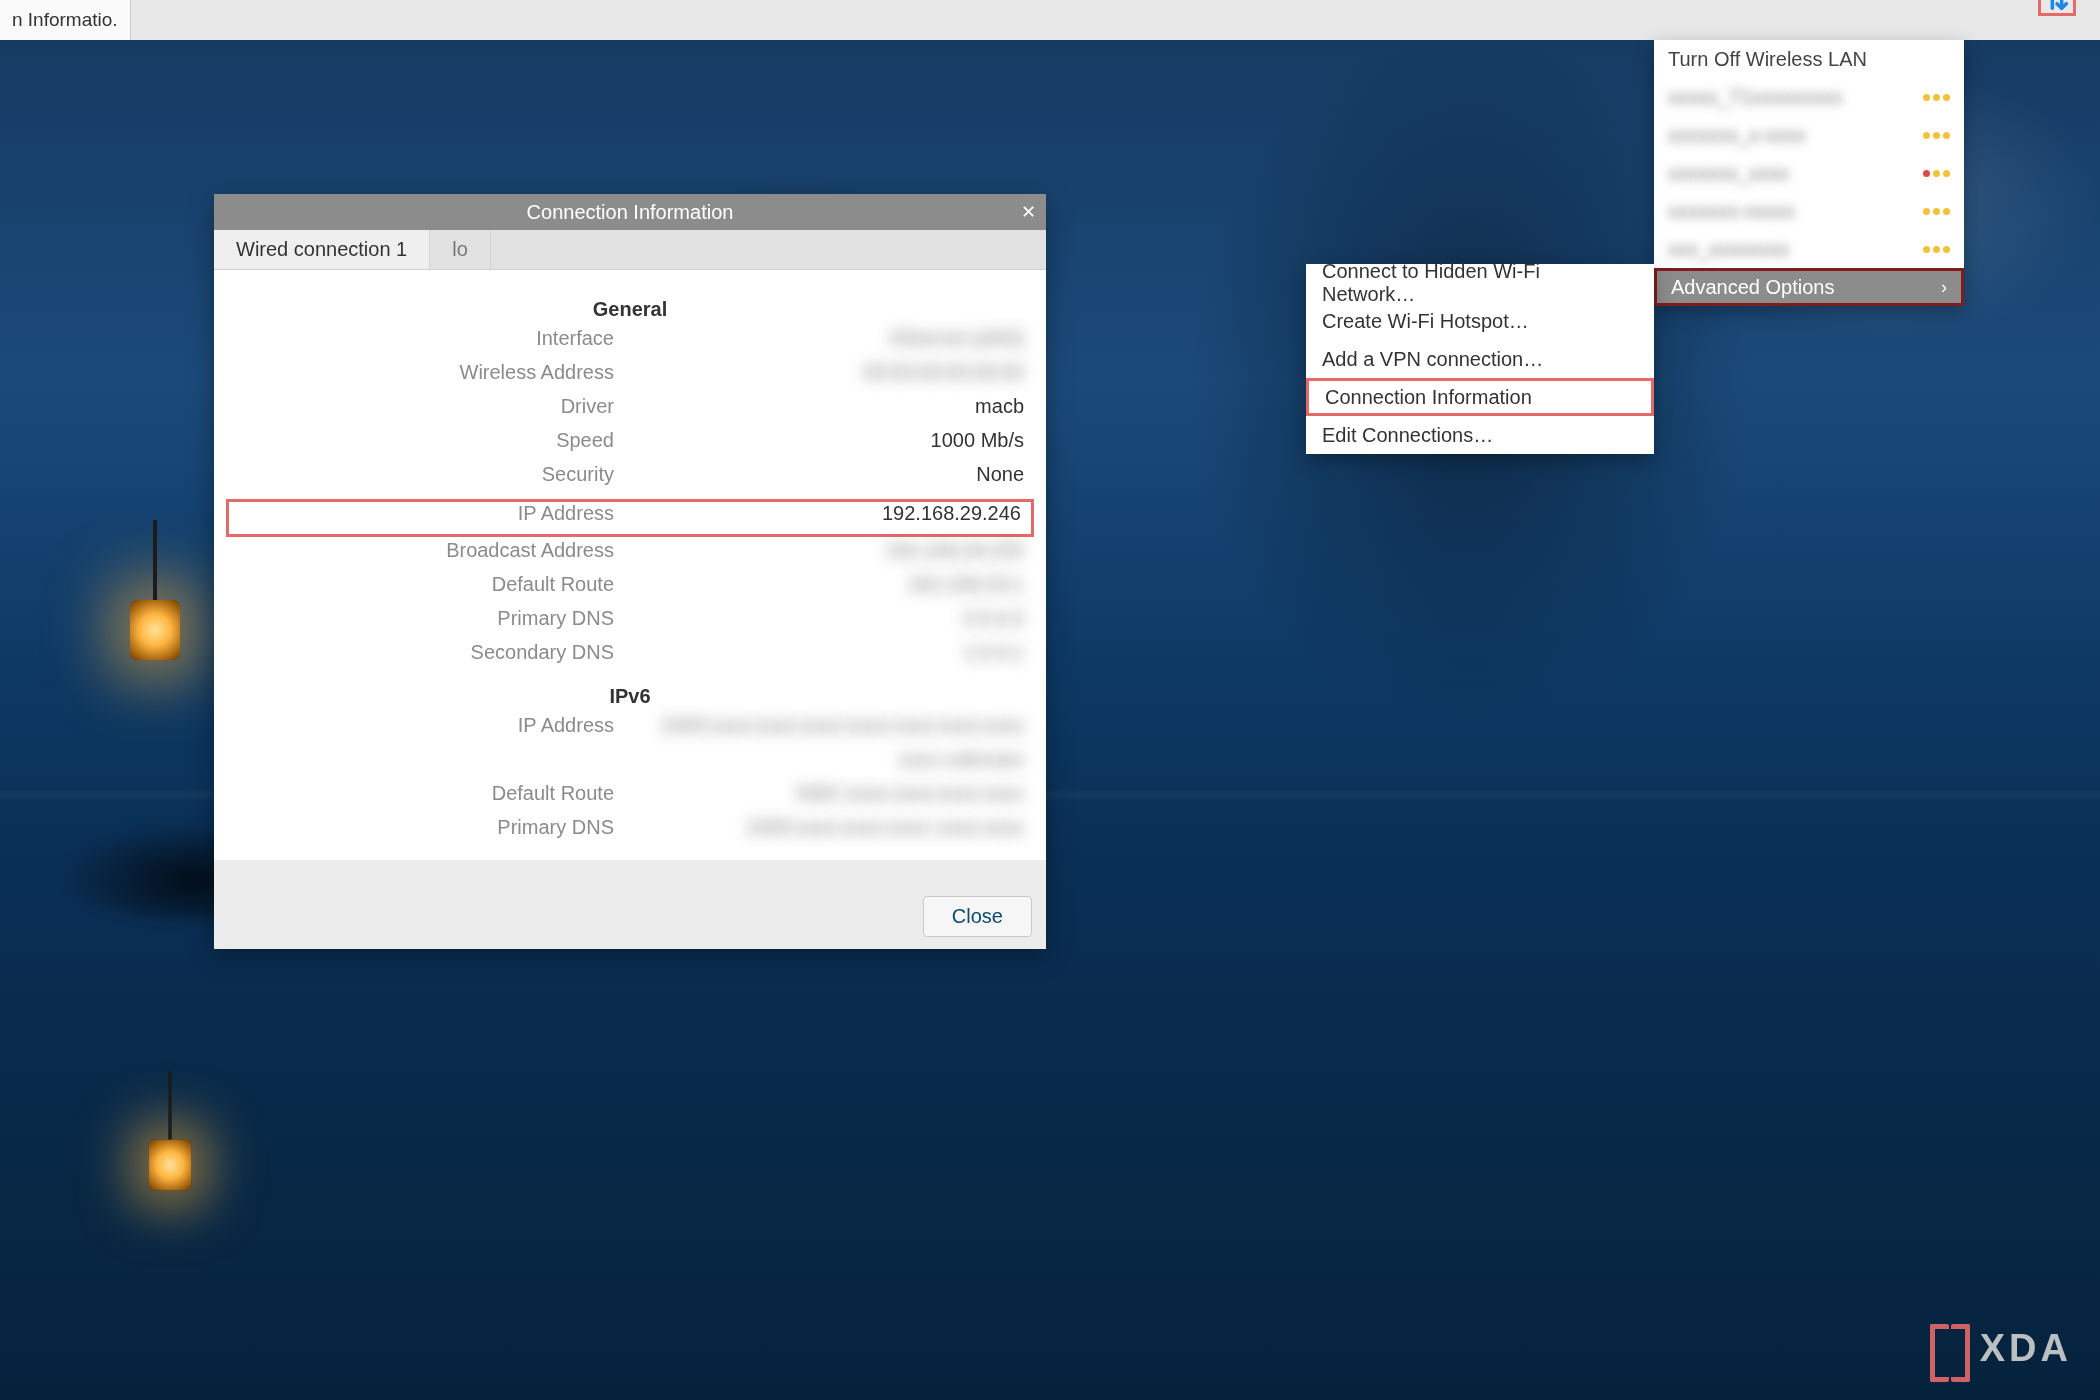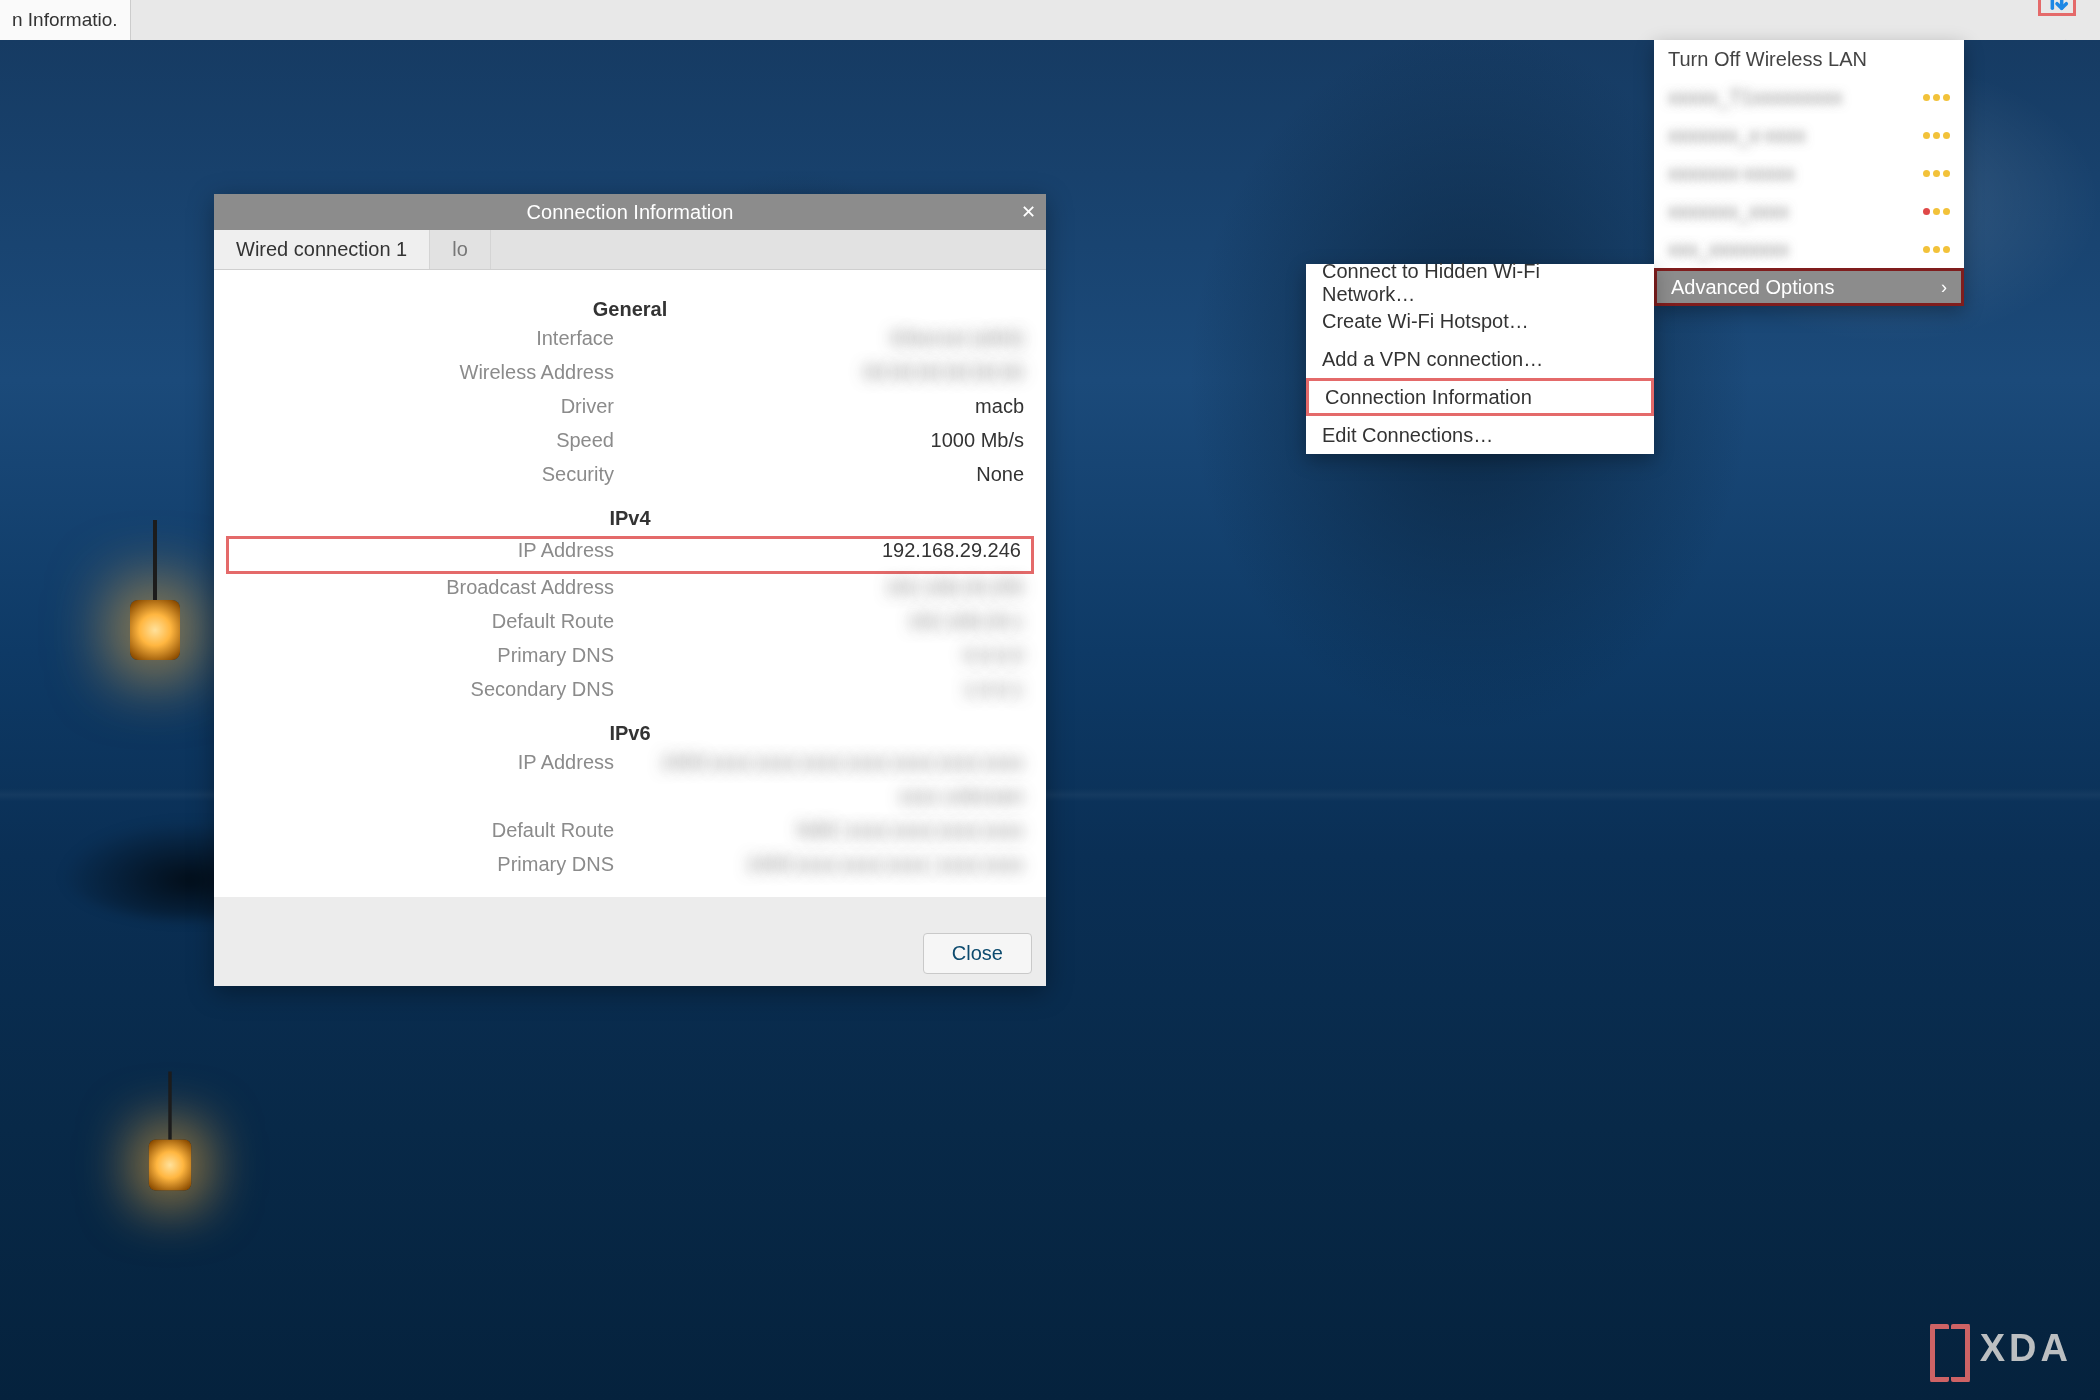--- a/index.html
+++ b/index.html
@@ -204,31 +204,31 @@
     </div>
   <div class="netmenu-item blurred">
       <span>xxxxxxx_x-xxxx</span>
       <span class="sig">
         <i></i>
         <i></i>
         <i></i>
       </span>
     </div>
   <div class="netmenu-item blurred">
+      <span>xxxxxxx_xxxx</span>
+      <span class="sig">
+        <i class="r"></i>
+        <i></i>
+        <i></i>
+      </span>
+    </div>
+  <div class="netmenu-item blurred">
       <span>xxxxxxx-xxxxx</span>
       <span class="sig">
         <i></i>
-        <i></i>
-        <i></i>
-      </span>
-    </div>
-  <div class="netmenu-item blurred">
-      <span>xxxxxxx_xxxx</span>
-      <span class="sig">
-        <i class="r"></i>
         <i></i>
         <i></i>
       </span>
     </div>
   <div class="netmenu-item blurred">
       <span>xxx_xxxxxxxx</span>
       <span class="sig">
         <i></i>
         <i></i>
         <i></i>
@@ -274,21 +274,20 @@
       </div>
     <div class="row">
         <span class="label">Speed</span>
         <span class="value">1000 Mb/s</span>
       </div>
     <div class="row">
         <span class="label">Security</span>
         <span class="value">None</span>
       </div>
 
-    <div class="section-title">IPv4</div>
     <div class="row hl-row">
         <span class="label">IP Address</span>
         <span class="value">192.168.29.246</span>
       </div>
     <div class="row">
         <span class="label">Broadcast Address</span>
         <span class="value blurred">192.168.29.255</span>
       </div>
     <div class="row">
         <span class="label">Default Route</span>

